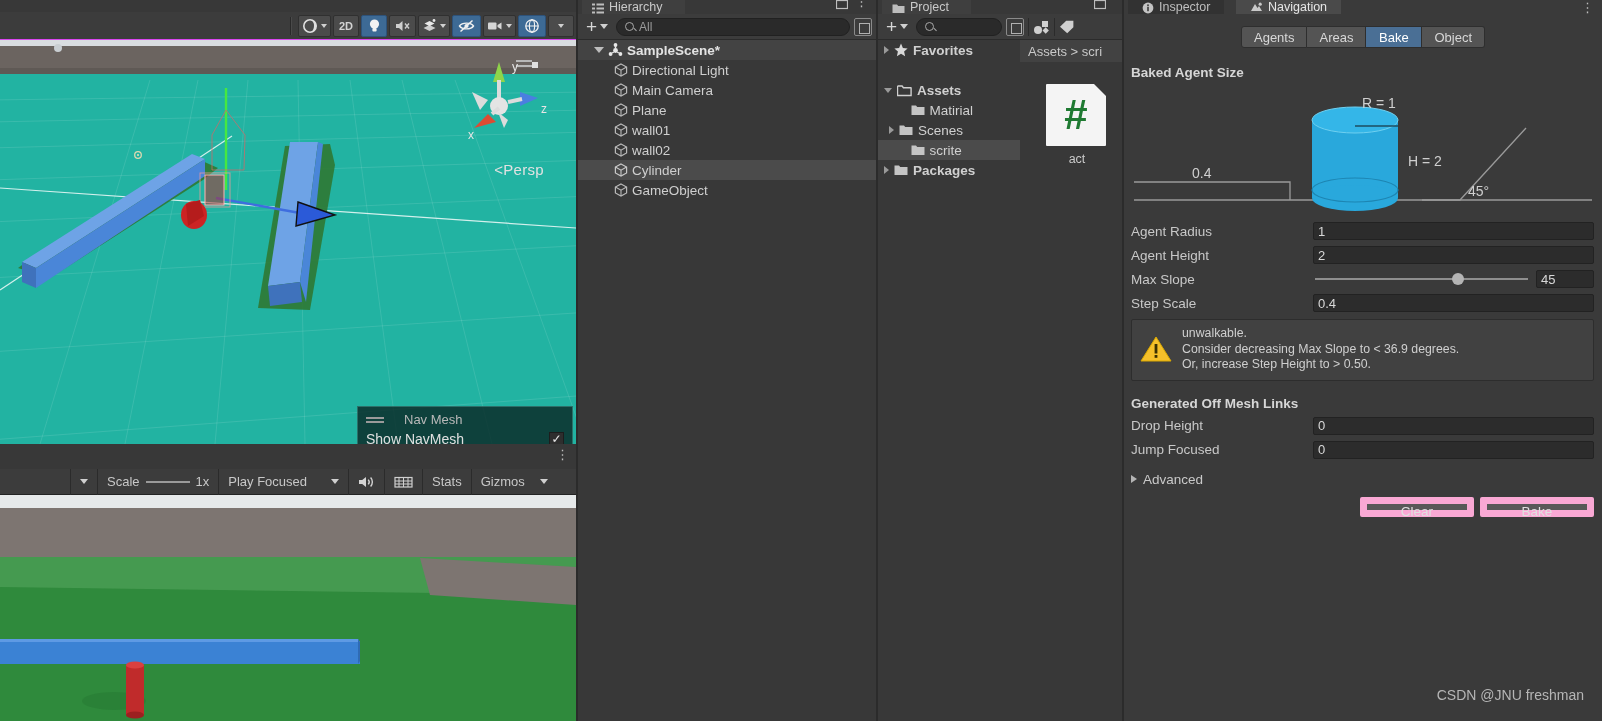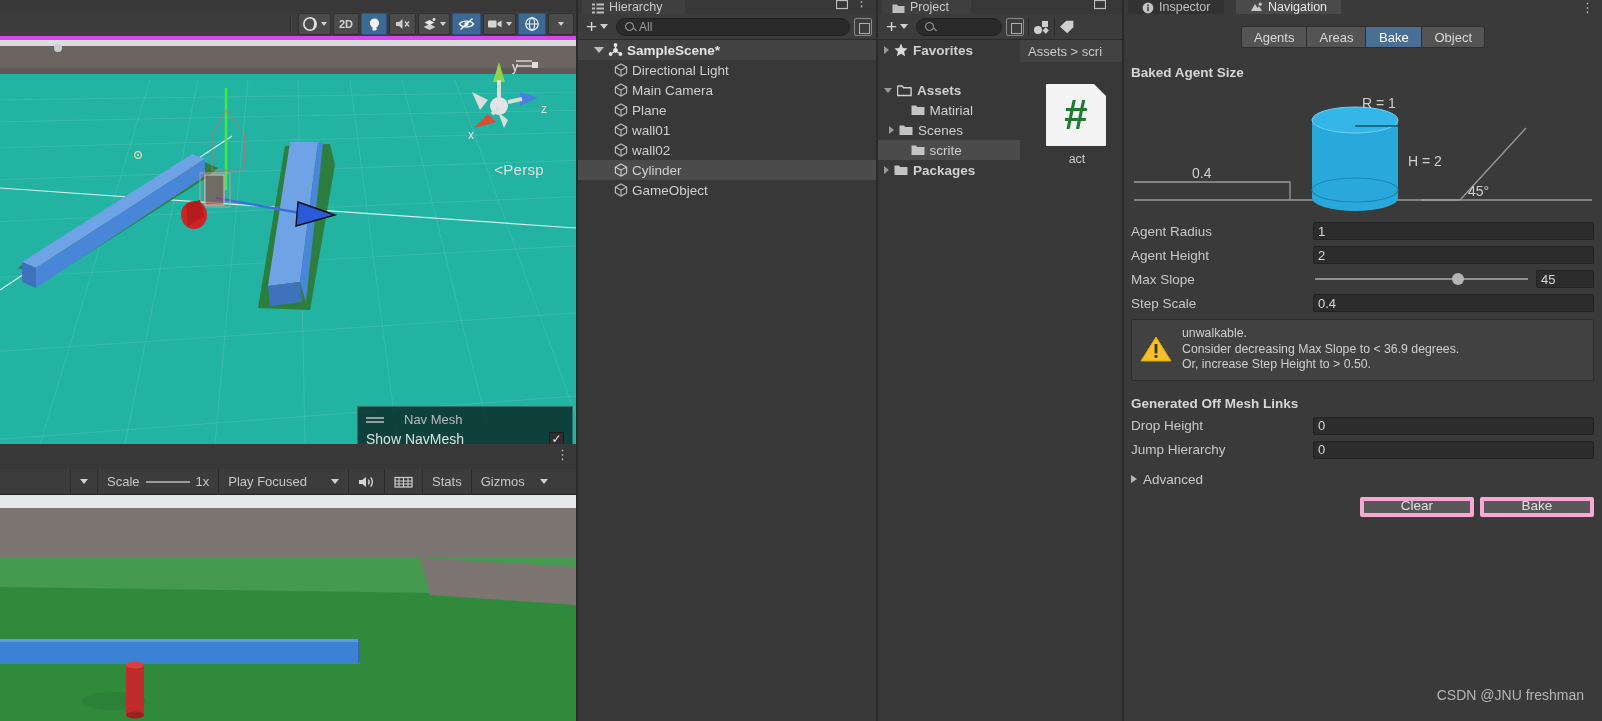--- a/index.html
+++ b/index.html
@@ -11,21 +11,21 @@
     color: #c4c4c4;
     overflow: hidden;
   }
   .root { position: relative; width: 1602px; height: 721px; }
 
   
   #scene-panel { position: absolute; left: 0; top: 0; width: 576px; height: 458px; background: #383838; }
   #scene-toolbar {
     position: absolute; left: 0; top: 12px; width: 576px; height: 28px;
     background: #3c3c3c; display: flex; align-items: center; justify-content: flex-end;
-    padding-right: 2px; gap: 2px; border-bottom: 4px solid #d946ef;
+    padding-right: 2px; gap: 2px; border-bottom: 1px solid #d946ef;
   }
   .tb-sep { width: 2px; height: 18px; border-left: 1px solid #2a2a2a; border-right: 1px solid #4a4a4a; margin: 0 4px; }
   .tb-btn {
     height: 22px; min-width: 26px; padding: 0 5px; background: #4b4b4b; border: 1px solid #303030;
     border-radius: 2px; display: flex; align-items: center; justify-content: center; gap: 3px;
     color: #d4d4d4; font-size: 11px; cursor: pointer;
   }
   .tb-btn.on { background: #3d6a95; border-color: #2d527a; }
   .tb-btn.grp { padding: 0 3px; }
   .caret { width: 0; height: 0; border-left: 4px solid transparent; border-right: 4px solid transparent; border-top: 5px solid #d0d0d0; }
@@ -135,21 +135,21 @@
   .slider-val { width: 58px; height: 18px; background: #2c2c2c; border: 1px solid #222; border-radius: 2px; color: #d8d8d8; font-size: 13px; display: flex; align-items: center; padding: 0 4px; }
 
   #warn-box { margin: 7px 8px 0 7px; background: #414141; border: 1px solid #2d2d2d; border-radius: 2px; display: flex; gap: 10px; padding: 6px 8px 7px 8px; }
   .warn-tri { width: 32px; height: 28px; flex: none; position: relative; align-self: center; }
   .warn-txt { font-size: 12.3px; line-height: 15.5px; color: #cfcfcf; }
 
   #advanced-row { display: flex; align-items: center; gap: 6px; margin: 13px 0 0 7px; font-size: 13.5px; color: #c9c9c9; cursor: pointer; }
   .tri-adv { width: 0; height: 0; border-top: 4.5px solid transparent; border-bottom: 4.5px solid transparent; border-left: 6px solid #b4b4b4; }
 
   #action-row { display: flex; justify-content: flex-end; gap: 6px; margin: 10px 8px 0 0; }
-  .act-btn { width: 114px; height: 20px; background: #585858; border: 4px solid #f9a8d4; border-radius: 2px; font-size: 13.5px; color: #e0e0e0; display: flex; align-items: flex-end; justify-content: center; cursor: pointer; }
+  .act-btn { width: 114px; height: 20px; background: #585858; border: 7px solid #f9a8d4; border-radius: 2px; font-size: 13.5px; color: #e0e0e0; display: flex; align-items: flex-start; justify-content: center; cursor: pointer; }
 
   #watermark { position: absolute; right: 18px; bottom: 18px; font-size: 14px; color: #b6b6b6; }
 
   
   .vsplit { position: absolute; width: 2px; top: 0; bottom: 0; background: #2b2b2b; }
 </style>
 </head>
 <body>
 
 <div class="root">
@@ -693,21 +693,21 @@
       </div>
 
       <div class="sec-title" style="margin-top:15px">Generated Off Mesh Links</div>
 
       <div class="field-row">
         <span class="field-label">Drop Height</span>
         <span class="field-input">0</span>
       </div>
 
       <div class="field-row">
-        <span class="field-label">Jump Hierarchy</span>
+        <span class="field-label">Jump Focused</span>
         <span class="field-input">0</span>
       </div>
 
       <div id="advanced-row">
         <span class="tri-adv"></span>
         <span>Advanced</span>
       </div>
 
       <div id="action-row">
         <div class="act-btn">

